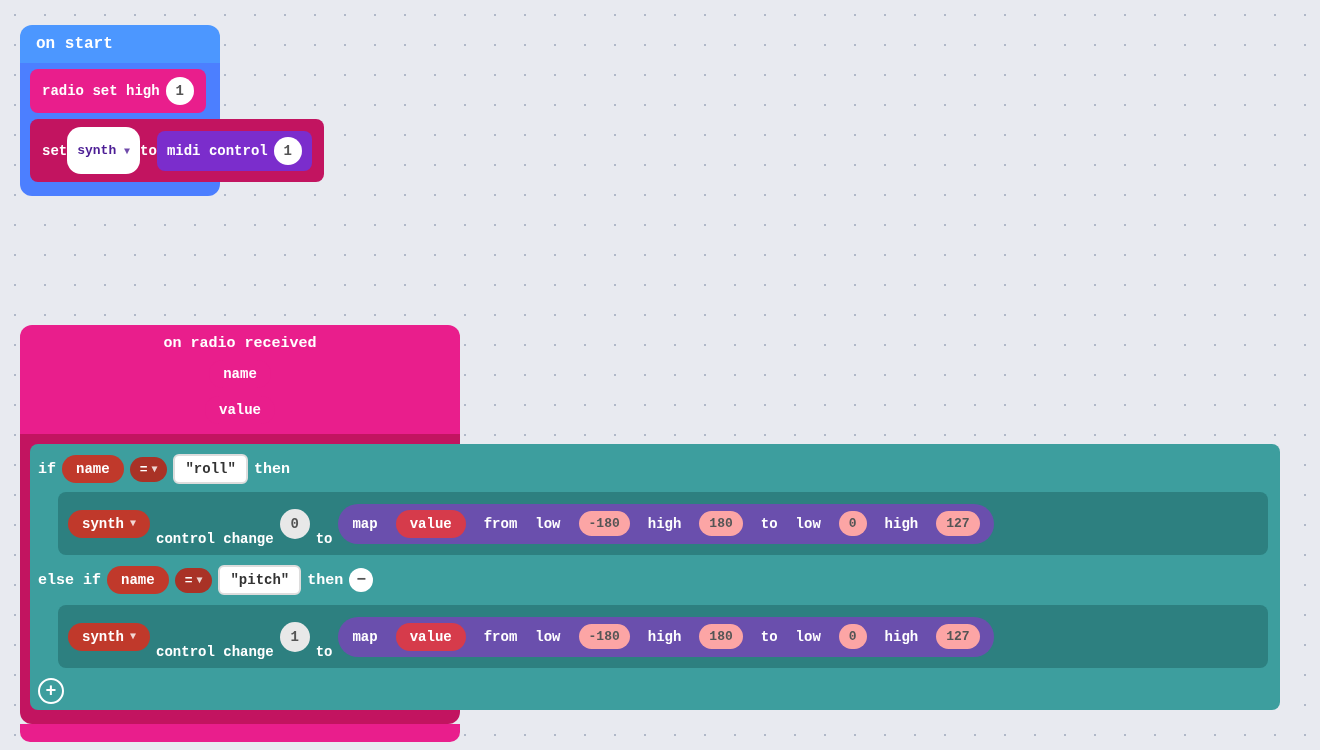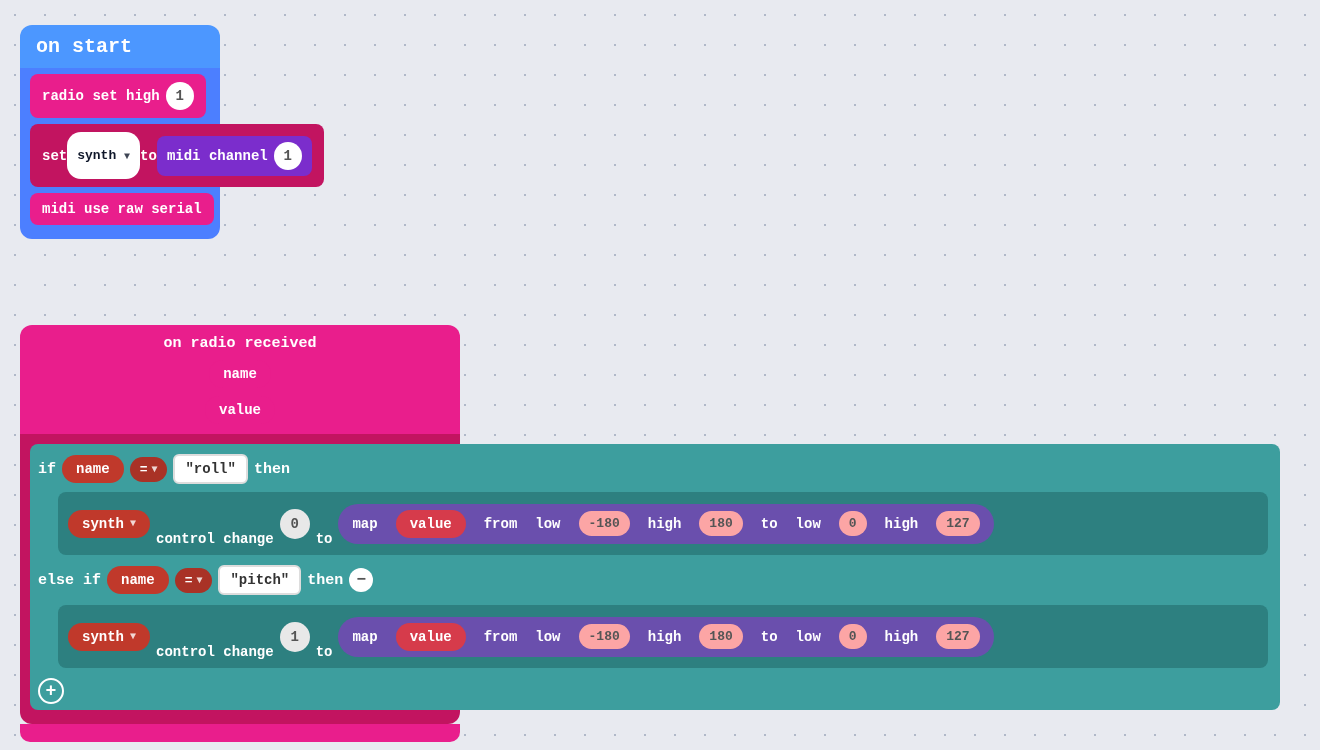--- a/index.html
+++ b/index.html
@@ -27,21 +27,21 @@
       top: 25px;
       left: 20px;
       width: 220px;
     }
 
     .block-header-blue {
       background: #4c97ff;
       border-radius: 12px 12px 0 0;
       padding: 10px 16px;
       color: white;
-      font-size: 20px;
+      font-size: 16px;
       font-weight: bold;
       display: flex;
       align-items: center;
       gap: 8px;
       width: 200px;
     }
 
     .block-body-blue {
       background: #4c7fff;
       border-radius: 0 0 12px 12px;
@@ -96,21 +96,21 @@
       color: #555;
       font-weight: bold;
       font-size: 14px;
       flex-shrink: 0;
     }
 
     .badge-white-rect {
       background: white;
       border-radius: 14px;
       padding: 16px 10px;
-      color: #0f172a;
+      color: #4c1d95;
       font-weight: bold;
       font-size: 13px;
       white-space: nowrap;
     }
 
     .dropdown-arrow {
       font-size: 10px;
       opacity: 0.8;
     }
 
@@ -331,31 +331,26 @@
 
       <div class="block-row">
         <div class="block-dark-red">
           <span>set</span>
           <div class="badge-white-rect">
             <span>synth</span>
             <span class="dropdown-arrow"> ▼</span>
           </div>
           <span>to</span>
           <div style="background:#7b2dcc;border-radius:8px;padding:6px 10px;color:white;font-size:14px;font-weight:bold;display:flex;align-items:center;gap:6px;">
-            <span>midi channel</span>
+            <span>midi control</span>
             <span class="badge-white">1</span>
           </div>
         </div>
       </div>
 
-      <div class="block-row">
-        <div class="block-pink">
-          <span>midi use raw serial</span>
-        </div>
-      </div>
     </div>
   </div>
 
   <div class="on-radio-container">
 
     <div class="block-header-pink">
       <span>on radio received</span>
       <div class="block-pink-label">
         <span>name</span>
       </div>

